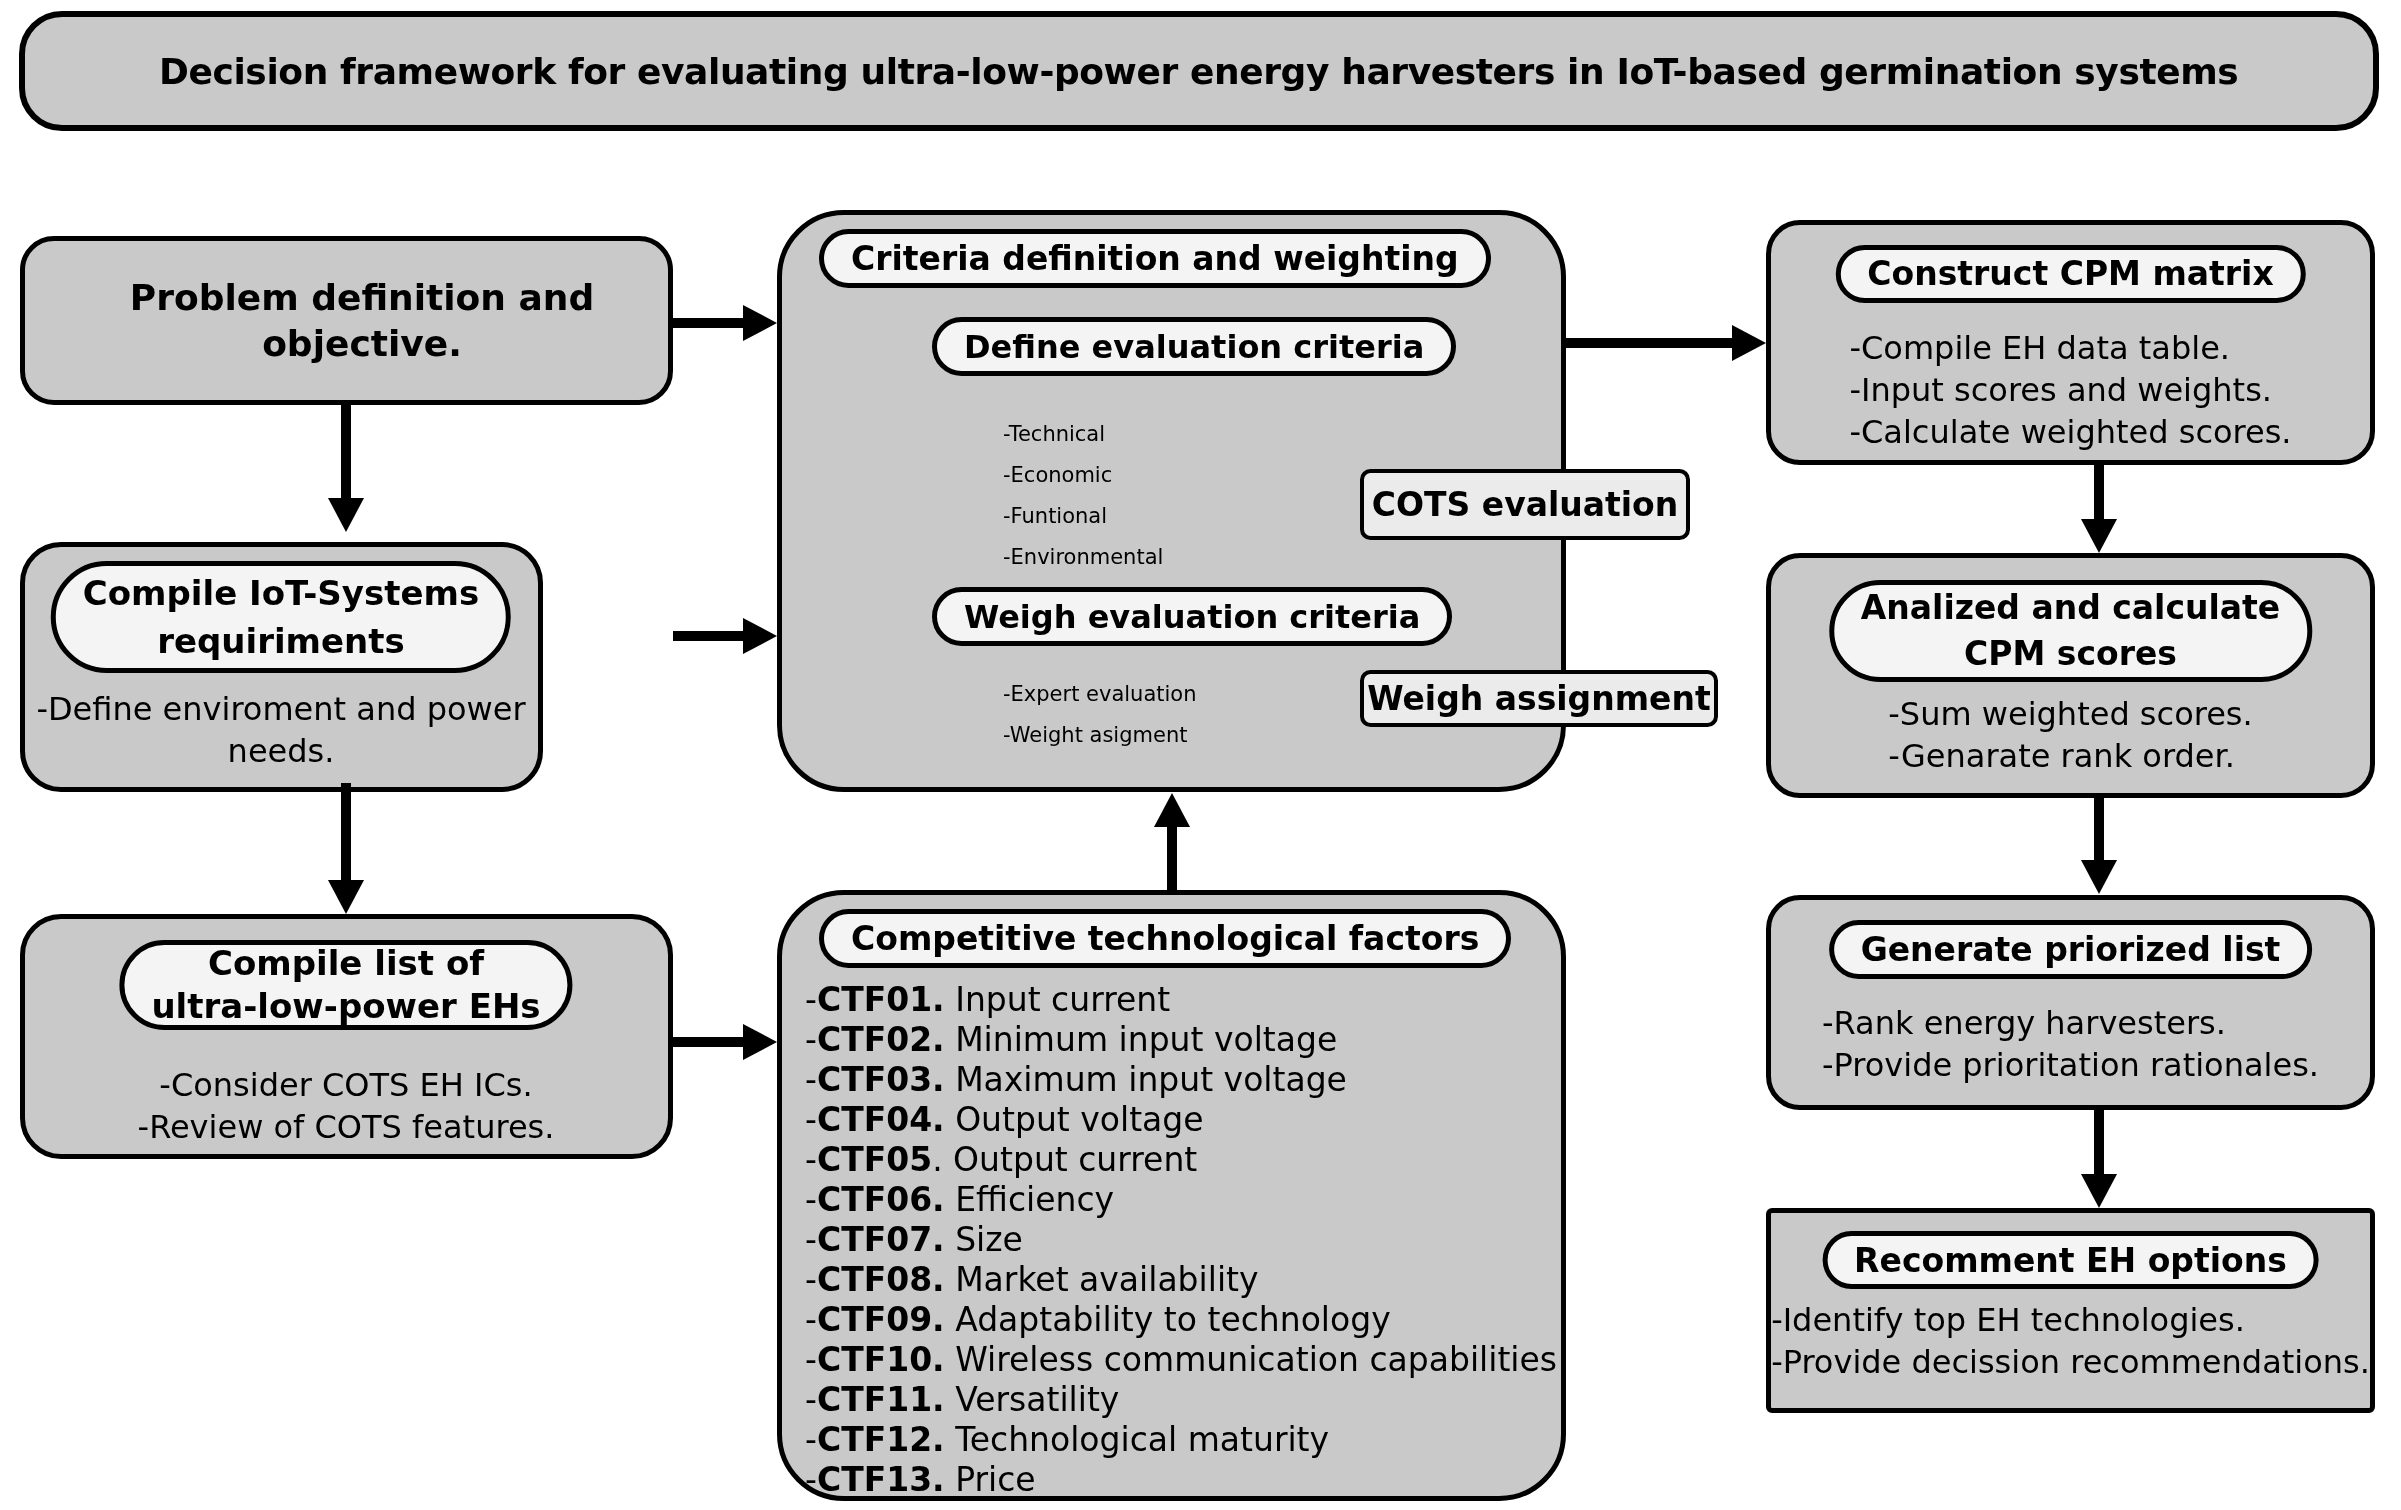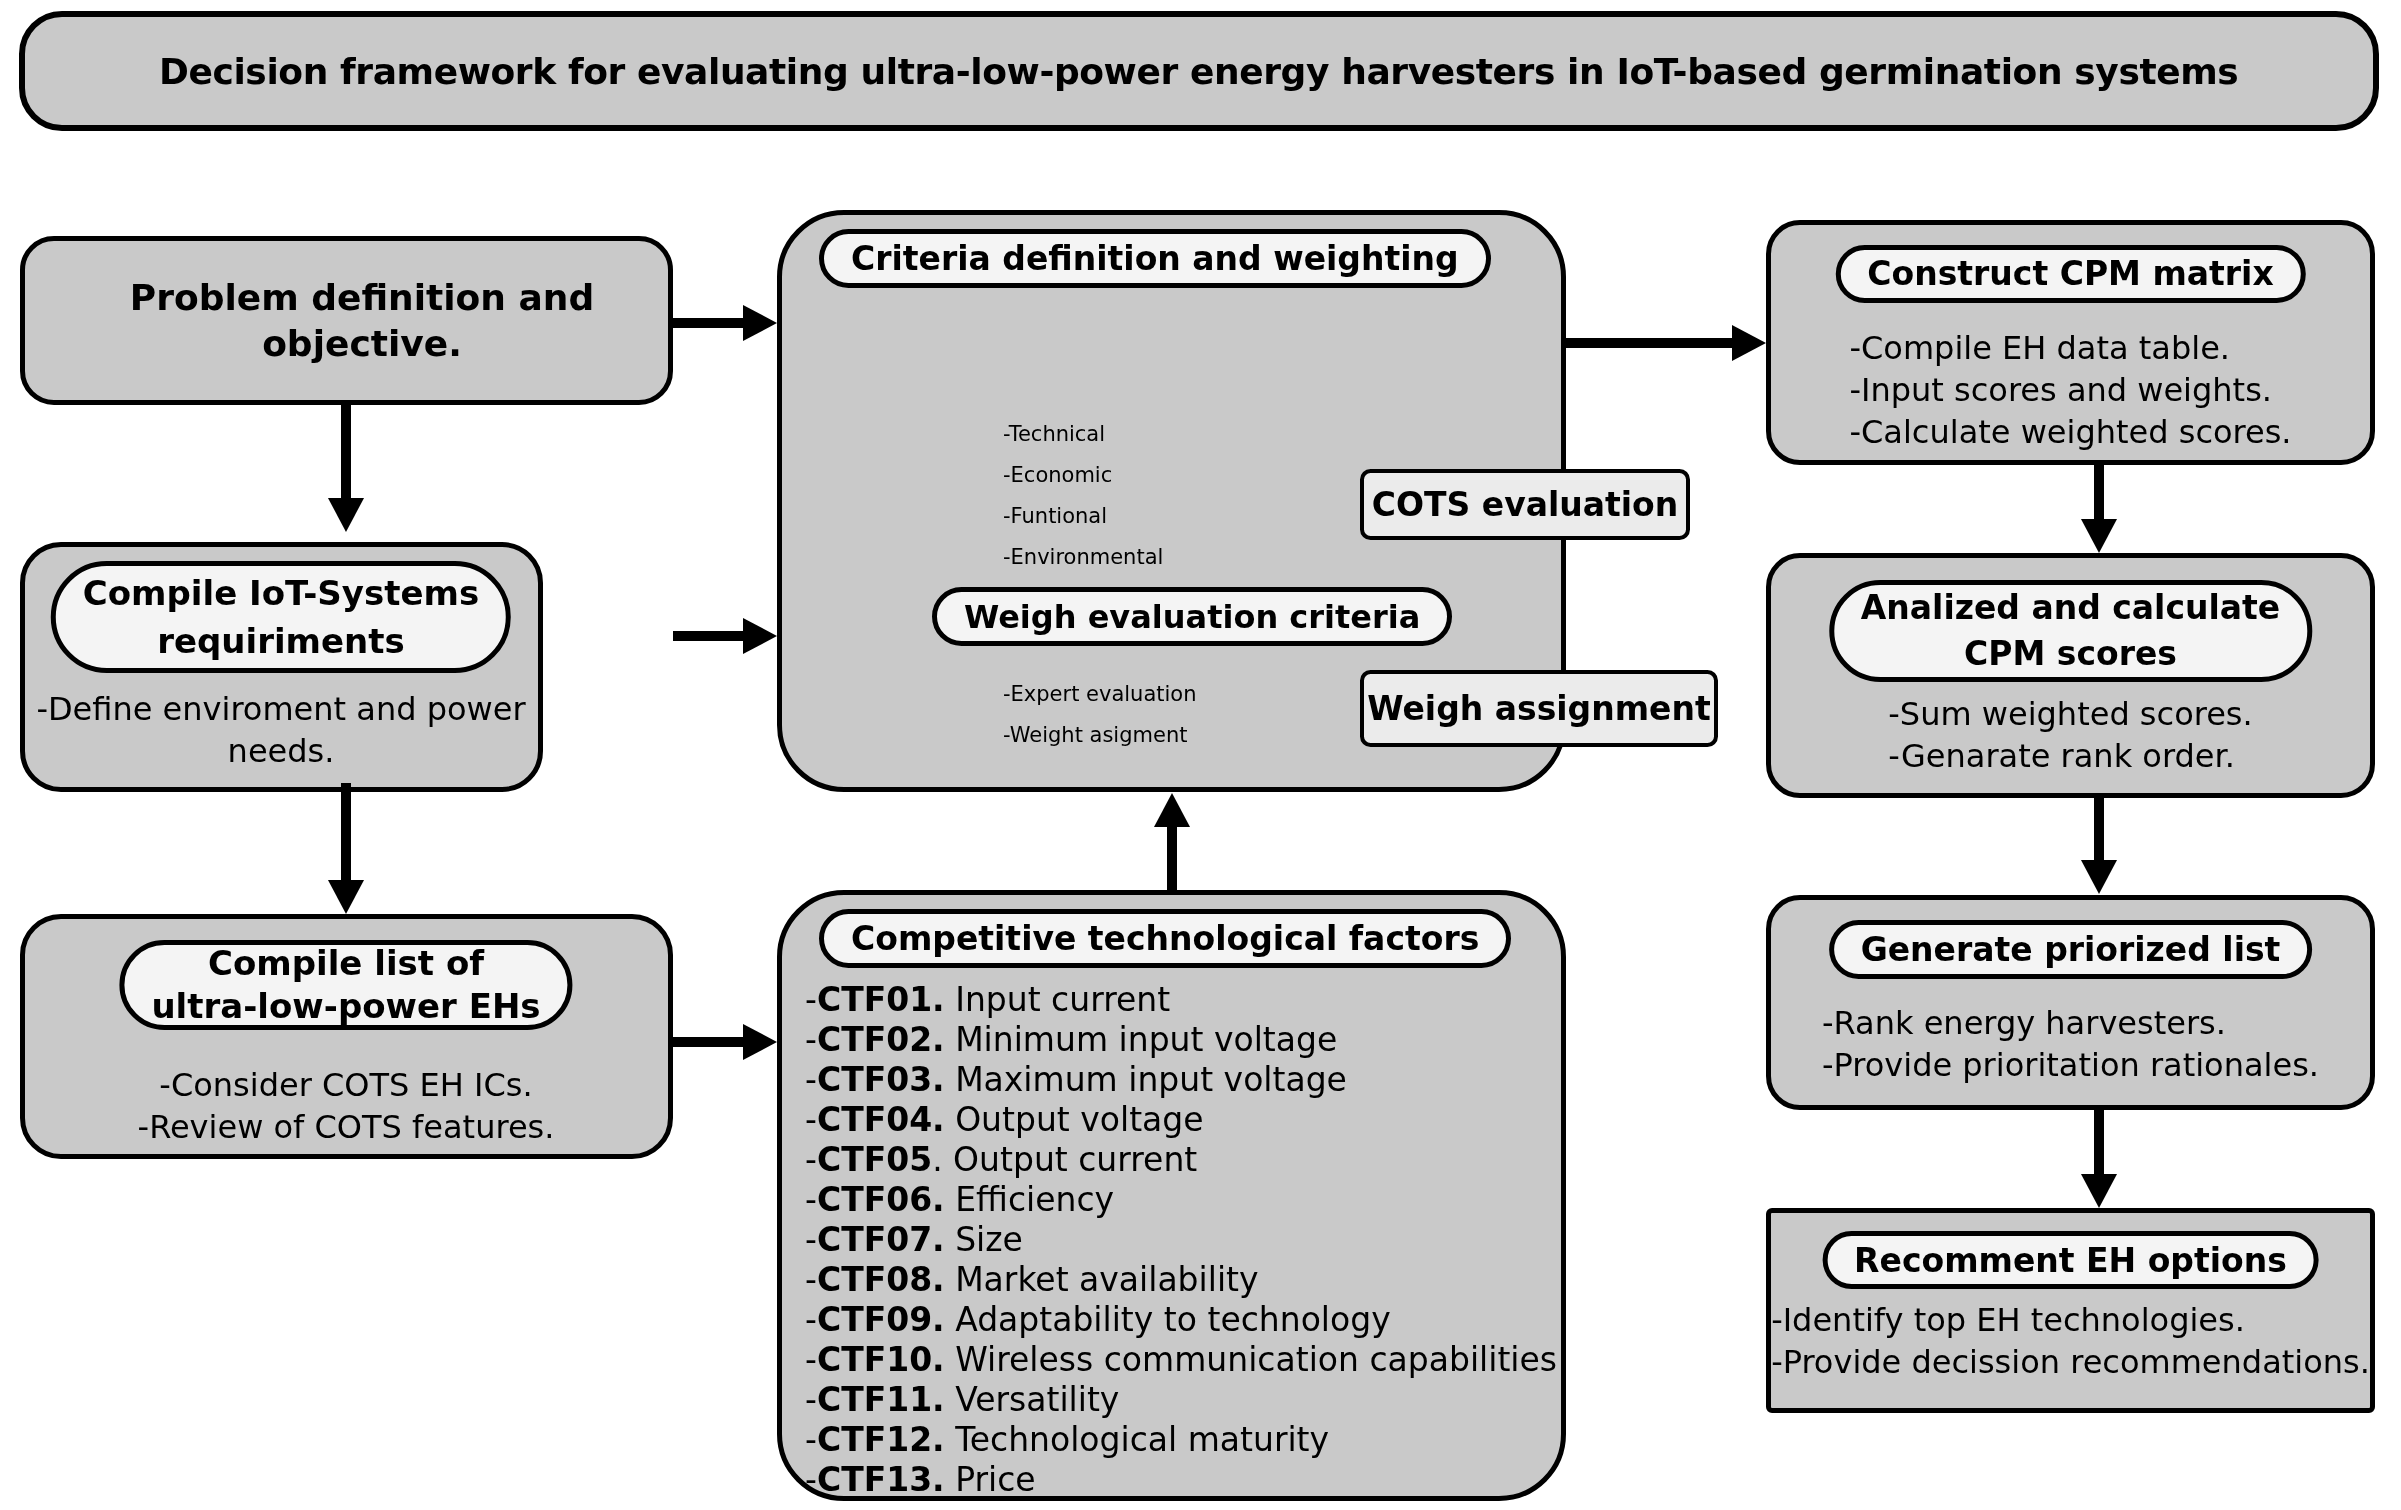--- a/index.html
+++ b/index.html
@@ -42,21 +42,21 @@
   .midTop .pill-define   { left:150px; top:102px; height:59px; font-size:32px; }
   .midTop .pill-weigh    { left:150px; top:372px; height:59px; font-size:32px; }
   .midTop .list-define   { left:221px; top:175px; }
   .midTop .list-weigh    { left:221px; top:435px; }
   .midBottom .pill-title { left:37px; top:14.2px; height:59px;text-align:right; }
   .ctf-list { position:absolute; left:23px; top:85px; font-size:33px; line-height:40px; }
   .ctf-row  { white-space:pre; }
   .ctf-row .b { font-weight:bold; }
 
   .cots        { left:1360px; top:423px; width:330px; height:71px;margin-top:46px; }
-  .weighassign { left:1360px; top:670px; width:358px; height:77px; }
+  .weighassign { left:1360px; top:670px; width:358px; height:57px; }
 
   .r1 { left:1766px; top:220px;  width:609px; height:245px; border-radius:34px; }
   .r2 { left:1766px; top:553px;  width:609px; height:245px; border-radius:34px; }
   .r3 { left:1766px; top:895px; width:609px; height:215px; border-radius:34px; }
   .r4 { left:1766px; top:1208px; width:609px; height:205px; border-radius:6px; }
   .r1 .pill { left:50%; transform:translateX(-50%); top:19.5px; height:58px; }
   .r2 .pill { left:50%; transform:translateX(-50%); top:22.4px; height:102px; line-height:46px; }
   .r3 .pill { left:50%; transform:translateX(-50%); top:19.5px; height:59px; }
   .r4 .pill { left:50%; transform:translateX(-50%); top:18px; height:58px; }
   .r1 .body-block { top:102px; }
@@ -124,20 +124,23 @@
     <div class="body-center">
       <div>-Consider COTS EH ICs.</div>
       <div>-Review of COTS features.</div>
     </div>
   </div>
 
   <div class="box midTop">
     <div class="pill pill-title">
       <div>Criteria definition and weighting</div>
     </div>
+    <div class="pill pill-define">
+      <div>Define evaluation criteria</div>
+    </div>
     <div class="list list-define">
       <div>-Technical</div>
       <div>-Economic</div>
       <div>-Funtional</div>
       <div>-Environmental</div>
     </div>
     <div class="pill pill-weigh">
       <div>Weigh evaluation criteria</div>
     </div>
     <div class="list list-weigh">

